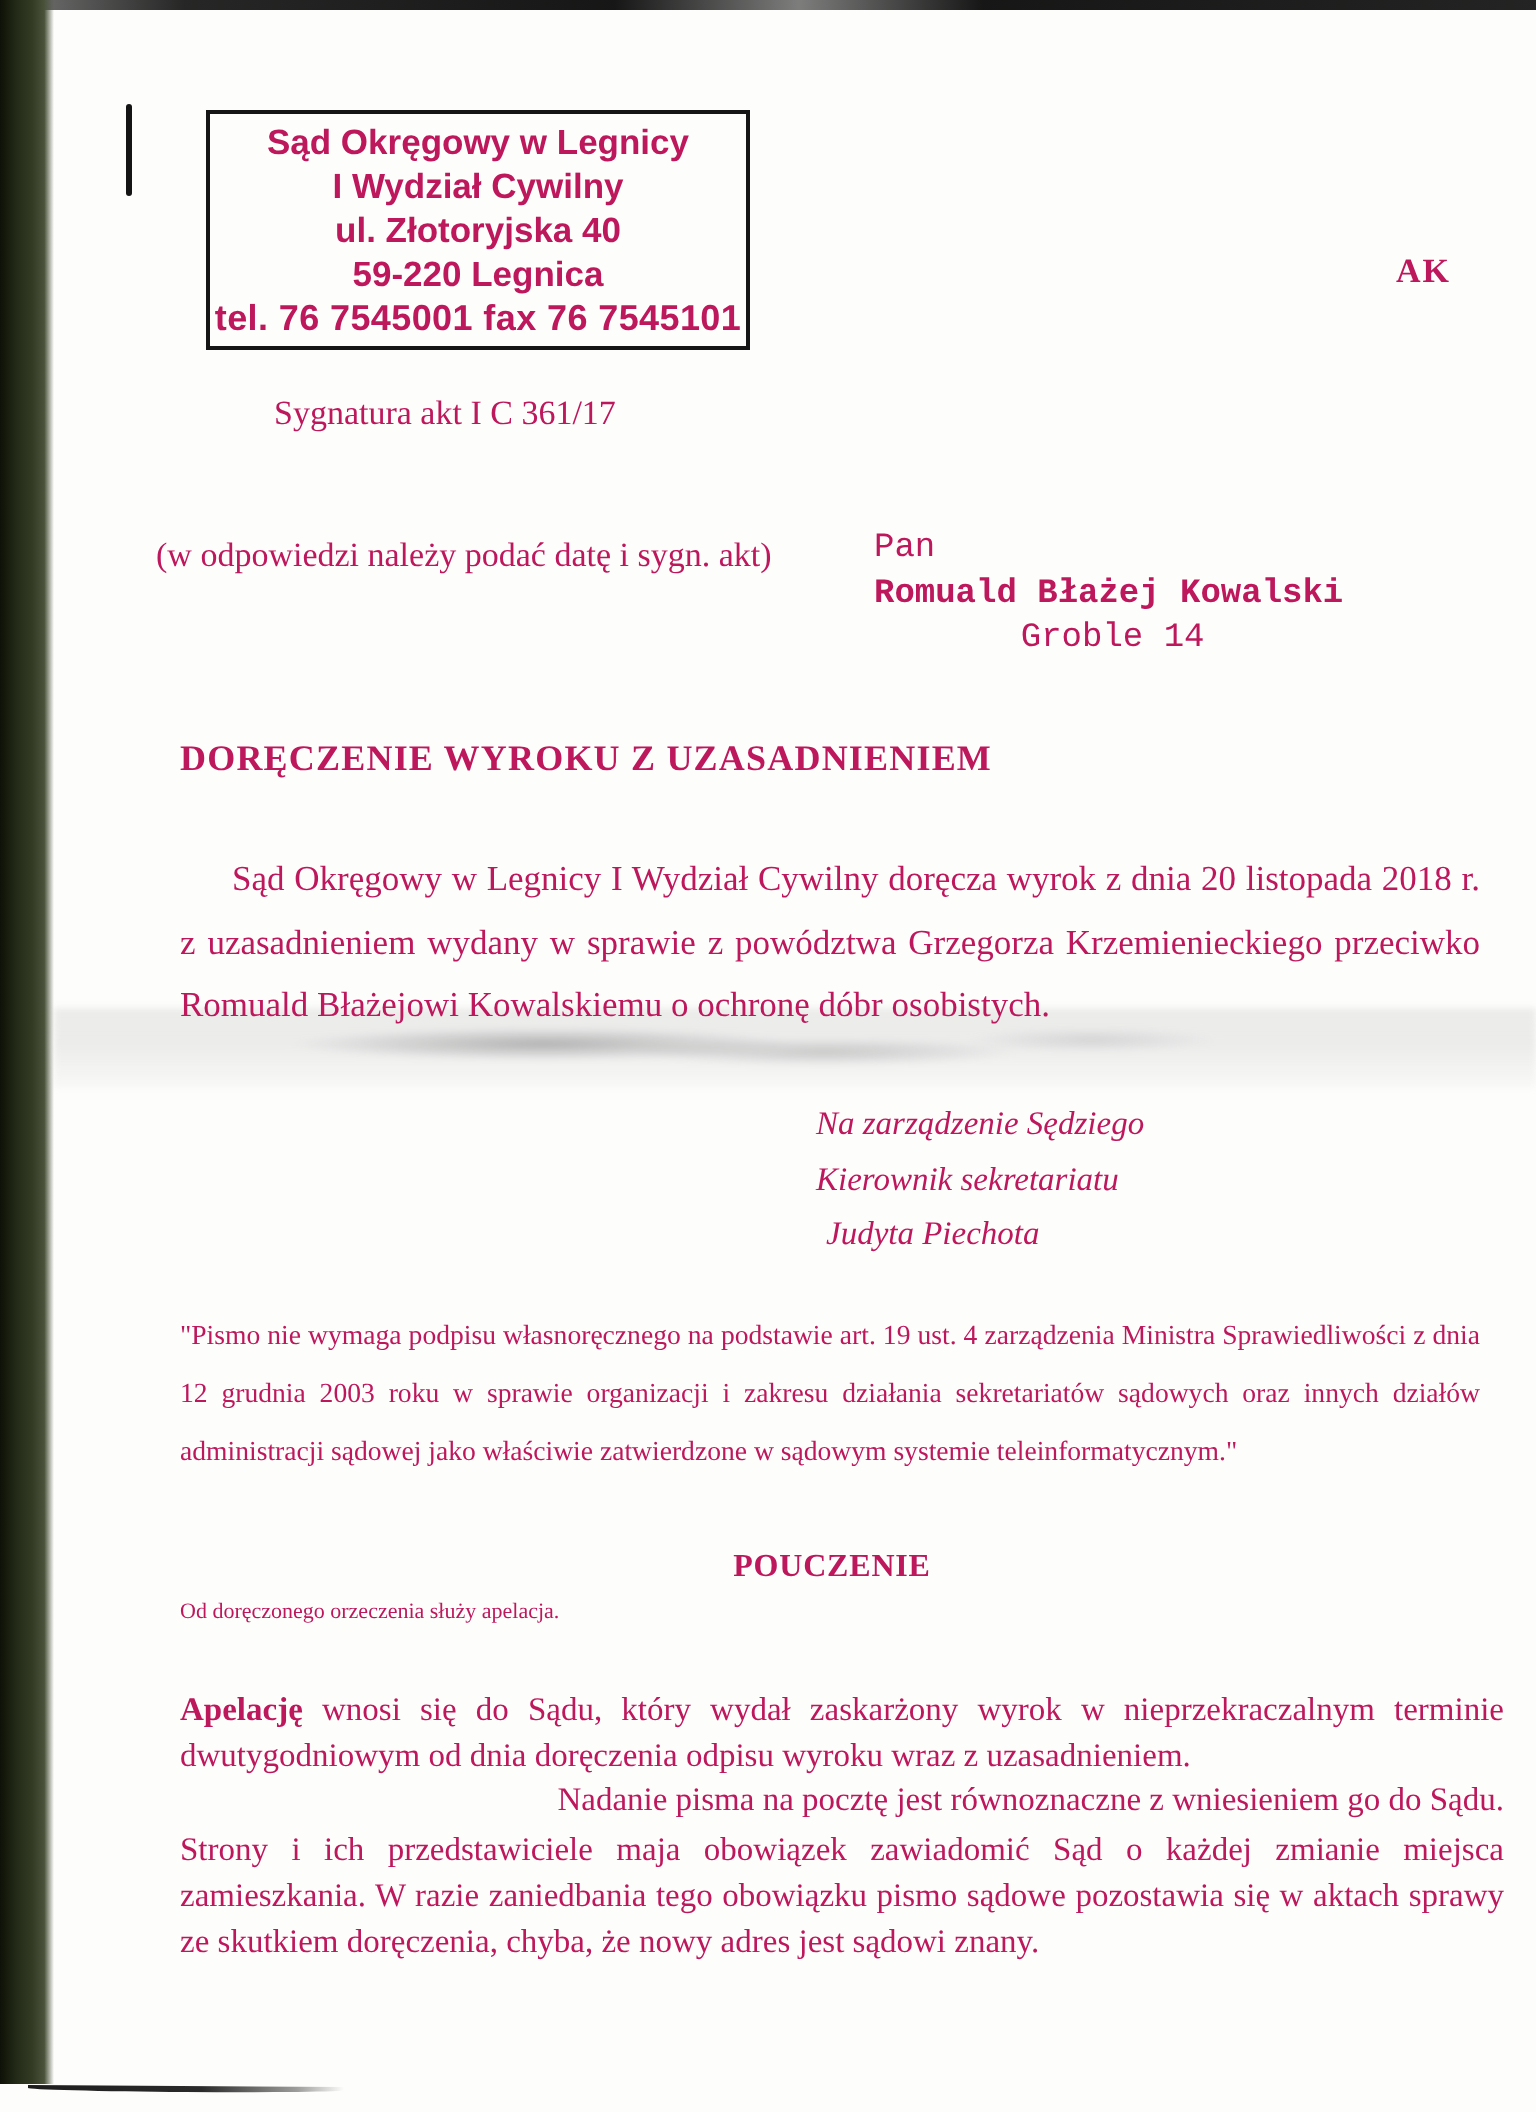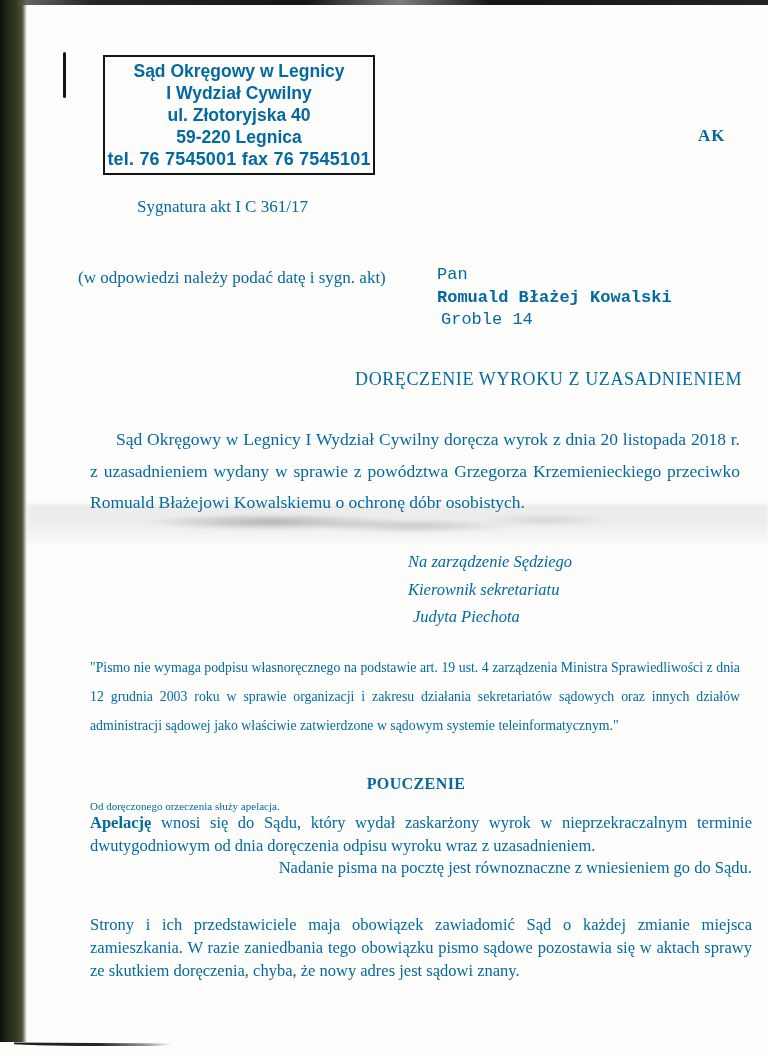--- a/index.html
+++ b/index.html
@@ -4,21 +4,21 @@
 <title>Scanned court letter</title>
 <style>
   html,body{margin:0;padding:0;background:#e8e8e8;}
   .page{
     position:relative;
     width:768px;height:1056px;
     margin:0 auto;
     background:#fdfdfb;
     overflow:hidden;
     font-family:"Liberation Serif", serif;
-    color:#0369a1;
+    color:#be185d;
   }
   
   .top-edge{
     position:absolute;top:0;left:0;width:768px;height:5px;
     background:linear-gradient(90deg,
       rgba(20,20,20,.55) 0%, rgba(15,15,15,.9) 12%, rgba(10,10,10,.95) 40%,
       rgba(40,40,40,.6) 52%, rgba(10,10,10,.95) 64%, rgba(12,12,12,.9) 100%);
   }
   .left-band{
     position:absolute;top:0;left:0;width:27px;height:1042px;
@@ -57,25 +57,25 @@
   .stamp .r{font-weight:bold;font-size:18px;line-height:22px;letter-spacing:.2px;text-align:center;}
   
   .dateline{position:absolute;top:62px;left:488px;font-size:17px;}
   .initials{position:absolute;top:126px;left:698px;font-size:17px;font-weight:bold;letter-spacing:1px;}
   
   .ref1{position:absolute;top:197px;left:137px;font-size:17px;}
   .ref2{position:absolute;top:224px;left:78px;font-size:17px;margin-top:44px;}
   
   .recipient{position:absolute;top:264px;left:437px;font-size:17px;line-height:22.5px;font-family:Liberation Mono, monospace;}
   .recipient .name{font-weight:bold;}
-  .recipient .street{padding-left:4px;}
+  .recipient .street{padding-left:4px;text-align:center;}
   
   .doc-title{
     position:absolute;top:369px;left:90px;width:652px;
-    text-align:right;font-weight:normal;font-size:18px;letter-spacing:.6px;
+    text-align:left;font-weight:bold;font-size:18px;letter-spacing:.6px;
   }
   
   .body-par{
     position:absolute;top:424px;left:90px;width:650px;
     font-size:17.5px;line-height:31.5px;
     text-align:justify;text-indent:26px;
   }
   
   .signature{position:absolute;top:548px;left:408px;font-size:16.5px;line-height:27.5px;font-style:italic;}
   .signature .s3{padding-left:5px;}
@@ -84,21 +84,21 @@
     position:absolute;top:653px;left:90px;width:650px;
     font-size:13.8px;line-height:29px;text-align:justify;
   }
   
   .pz-head{
     position:absolute;top:775px;left:90px;width:652px;
     text-align:center;font-weight:bold;font-size:16px;letter-spacing:.4px;
   }
   .pz1{position:absolute;top:800px;left:90px;font-size:11px;}
   .pz2{
-    position:absolute;top:812px;left:90px;width:662px;
+    position:absolute;top:844px;left:90px;width:662px;
     font-size:16.5px;line-height:22.5px;text-align:justify;
   }
   .pz2 .lead{font-weight:bold;}
   .pz2 .nl{text-align:right;}
   .pz3{
     position:absolute;top:913px;left:90px;width:662px;
     font-size:16.5px;line-height:23px;text-align:justify;
   }
 </style>
 </head>

